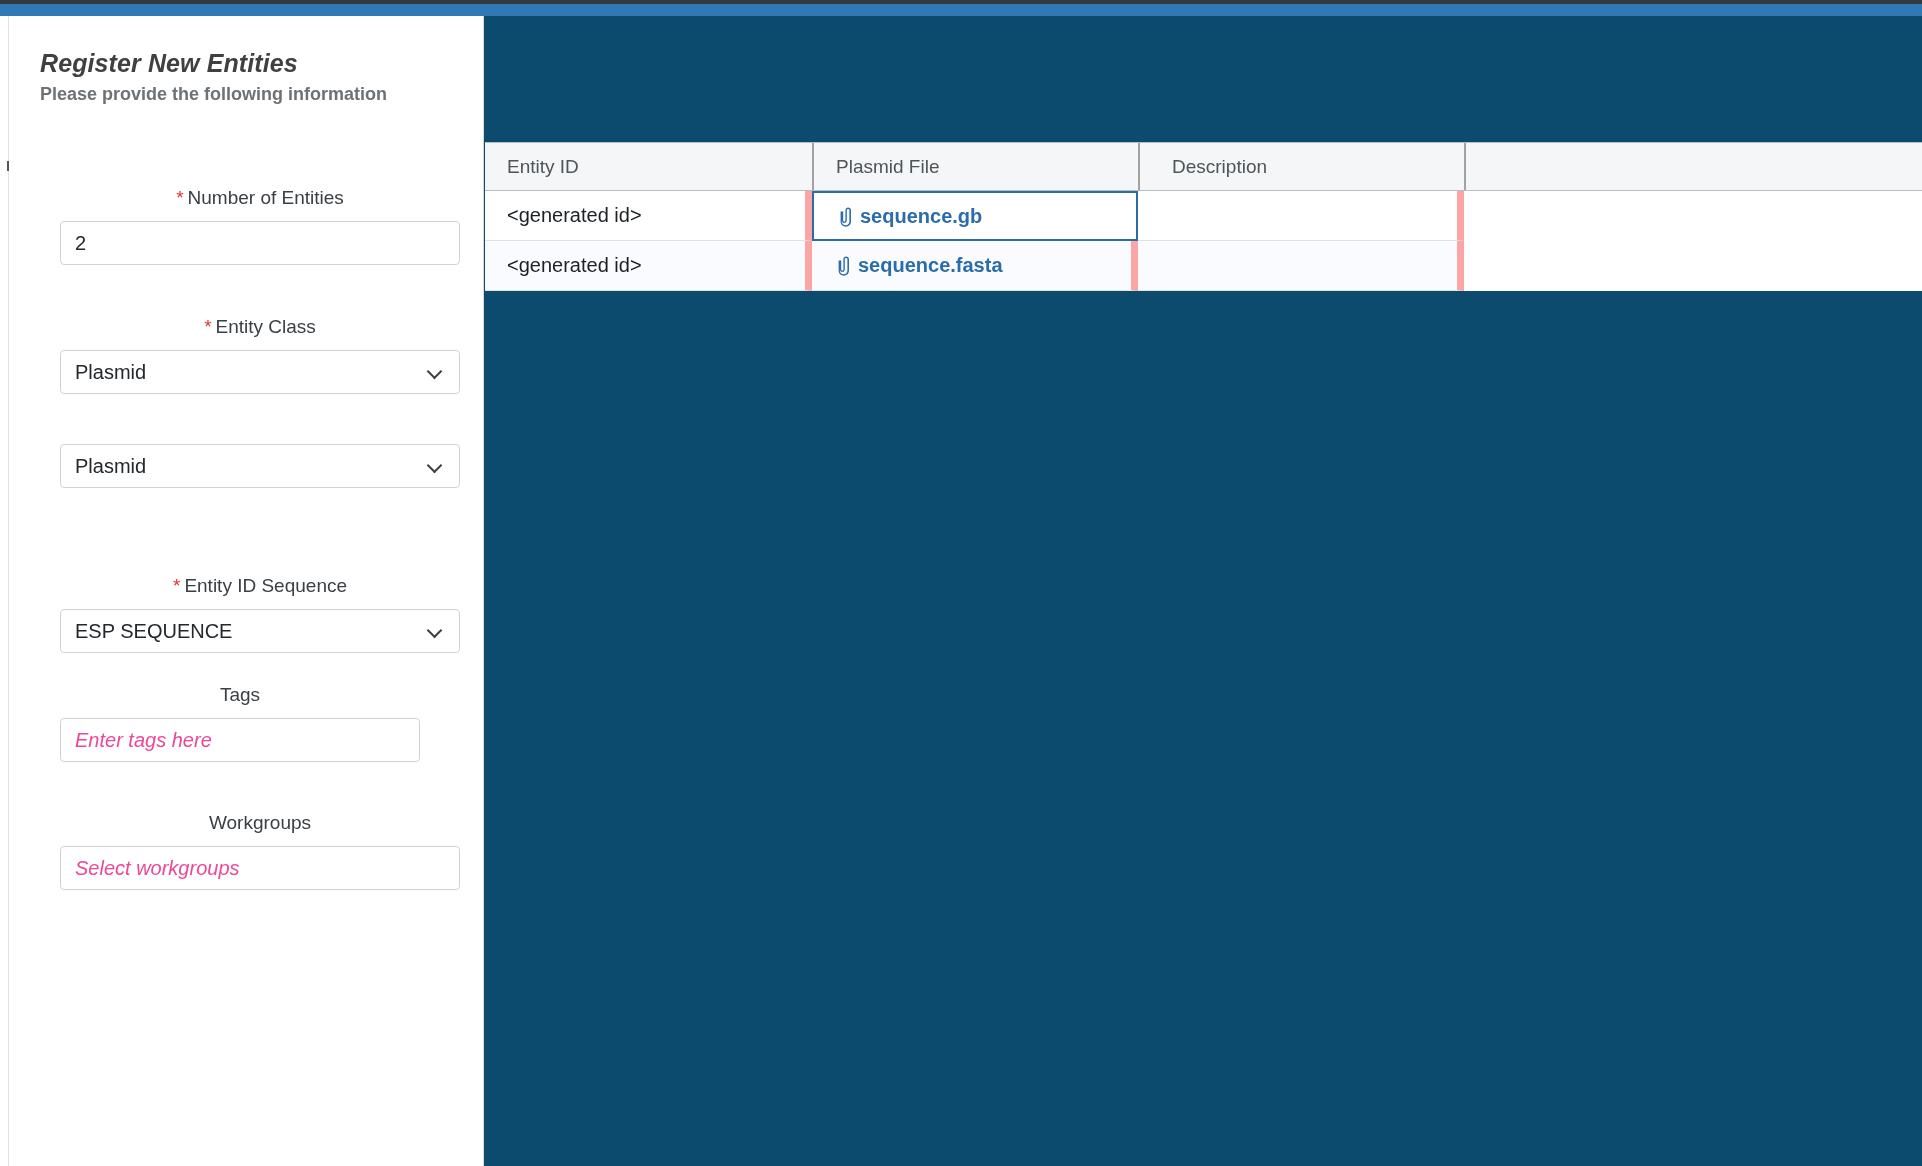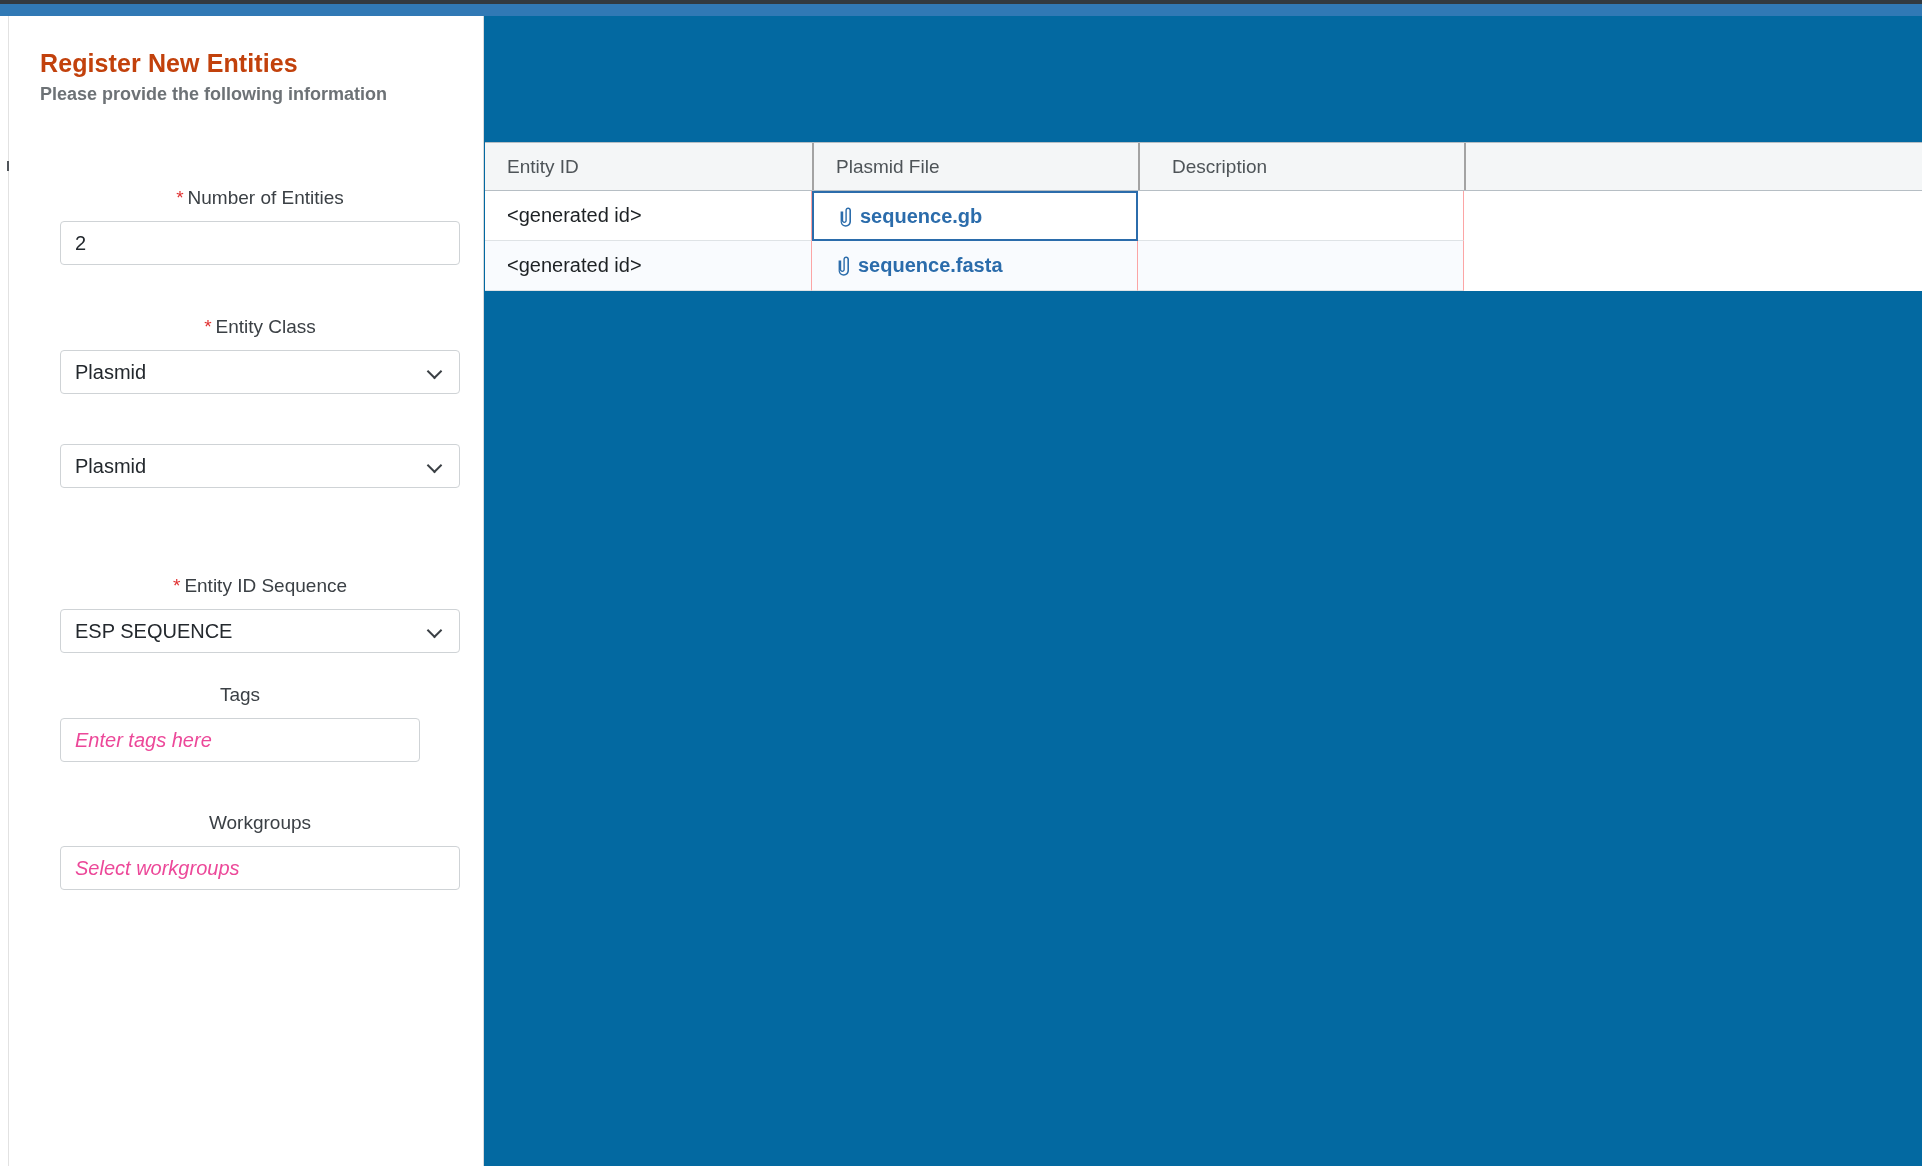--- a/index.html
+++ b/index.html
@@ -35,22 +35,22 @@
     background: #e2e2e2;
   }
   #left-gutter-tick {
     position: absolute; left: 7px; top: 145px; width: 2px; height: 10px;
     background: #50555a;
   }
 
   
   #heading-block { position: absolute; left: 40px; top: 32px; }
   #page-title {
-    font-size: 25px; font-weight: bold; color: #c2410c;
-    letter-spacing: .1px; line-height: 30px;
+    font-size: 25px; font-weight: bold; color: #404040;
+    letter-spacing: .1px; line-height: 30px; font-style: italic;
   }
   #page-subtitle {
     font-size: 18px; font-weight: bold; color: #6d7276;
     line-height: 26px; margin-top: 3px;
   }
 
   
   #split-divider {
     position: absolute; left: 483px; top: 0; width: 1px; height: 1150px;
     background: #d6d9dc;
@@ -96,21 +96,21 @@
   #fg-idseq      { top: 558px; }
   #fg-tags       { top: 667px; }
   #fg-workgroups { top: 795px; }
 
   .w-400 { width: 400px; }
   .w-360 { width: 360px; }
 
   
   #table-area {
     position: absolute; left: 484px; top: 0; width: 1438px; height: 1150px;
-    background: #0369a1;
+    background: #0c4a6e;
   }
 
   #grid {
     position: absolute; left: 1px; top: 126px; width: 1437px;
   }
 
   #grid-header {
     display: flex; height: 49px;
     background: #f4f6f7;
     border-top: 1px solid #b6bec4;
@@ -127,21 +127,21 @@
   .hcell.spacer { flex: 1 1 auto; padding: 0; }
 
   .grid-row { display: flex; height: 50px; }
   .grid-row.odd  { background: #ffffff; }
   .grid-row.even { background: #f9fbfe; }
 
   .cell {
     display: flex; align-items: center;
     font-size: 20px; color: #1d2124;
     padding-left: 22px;
-    border-right: 1px solid #fca5a5;
+    border-right: 7px solid #fca5a5;
     border-bottom: 1px solid #dfe3e6;
     height: 100%;
     position: relative;
   }
   .cell.tail {
     border-right: none; border-bottom: none;
     flex: 1 1 auto; padding: 0; background: #ffffff;
   }
   .cell.file-link {
     color: #2b6cab; font-weight: bold; gap: 7px;

